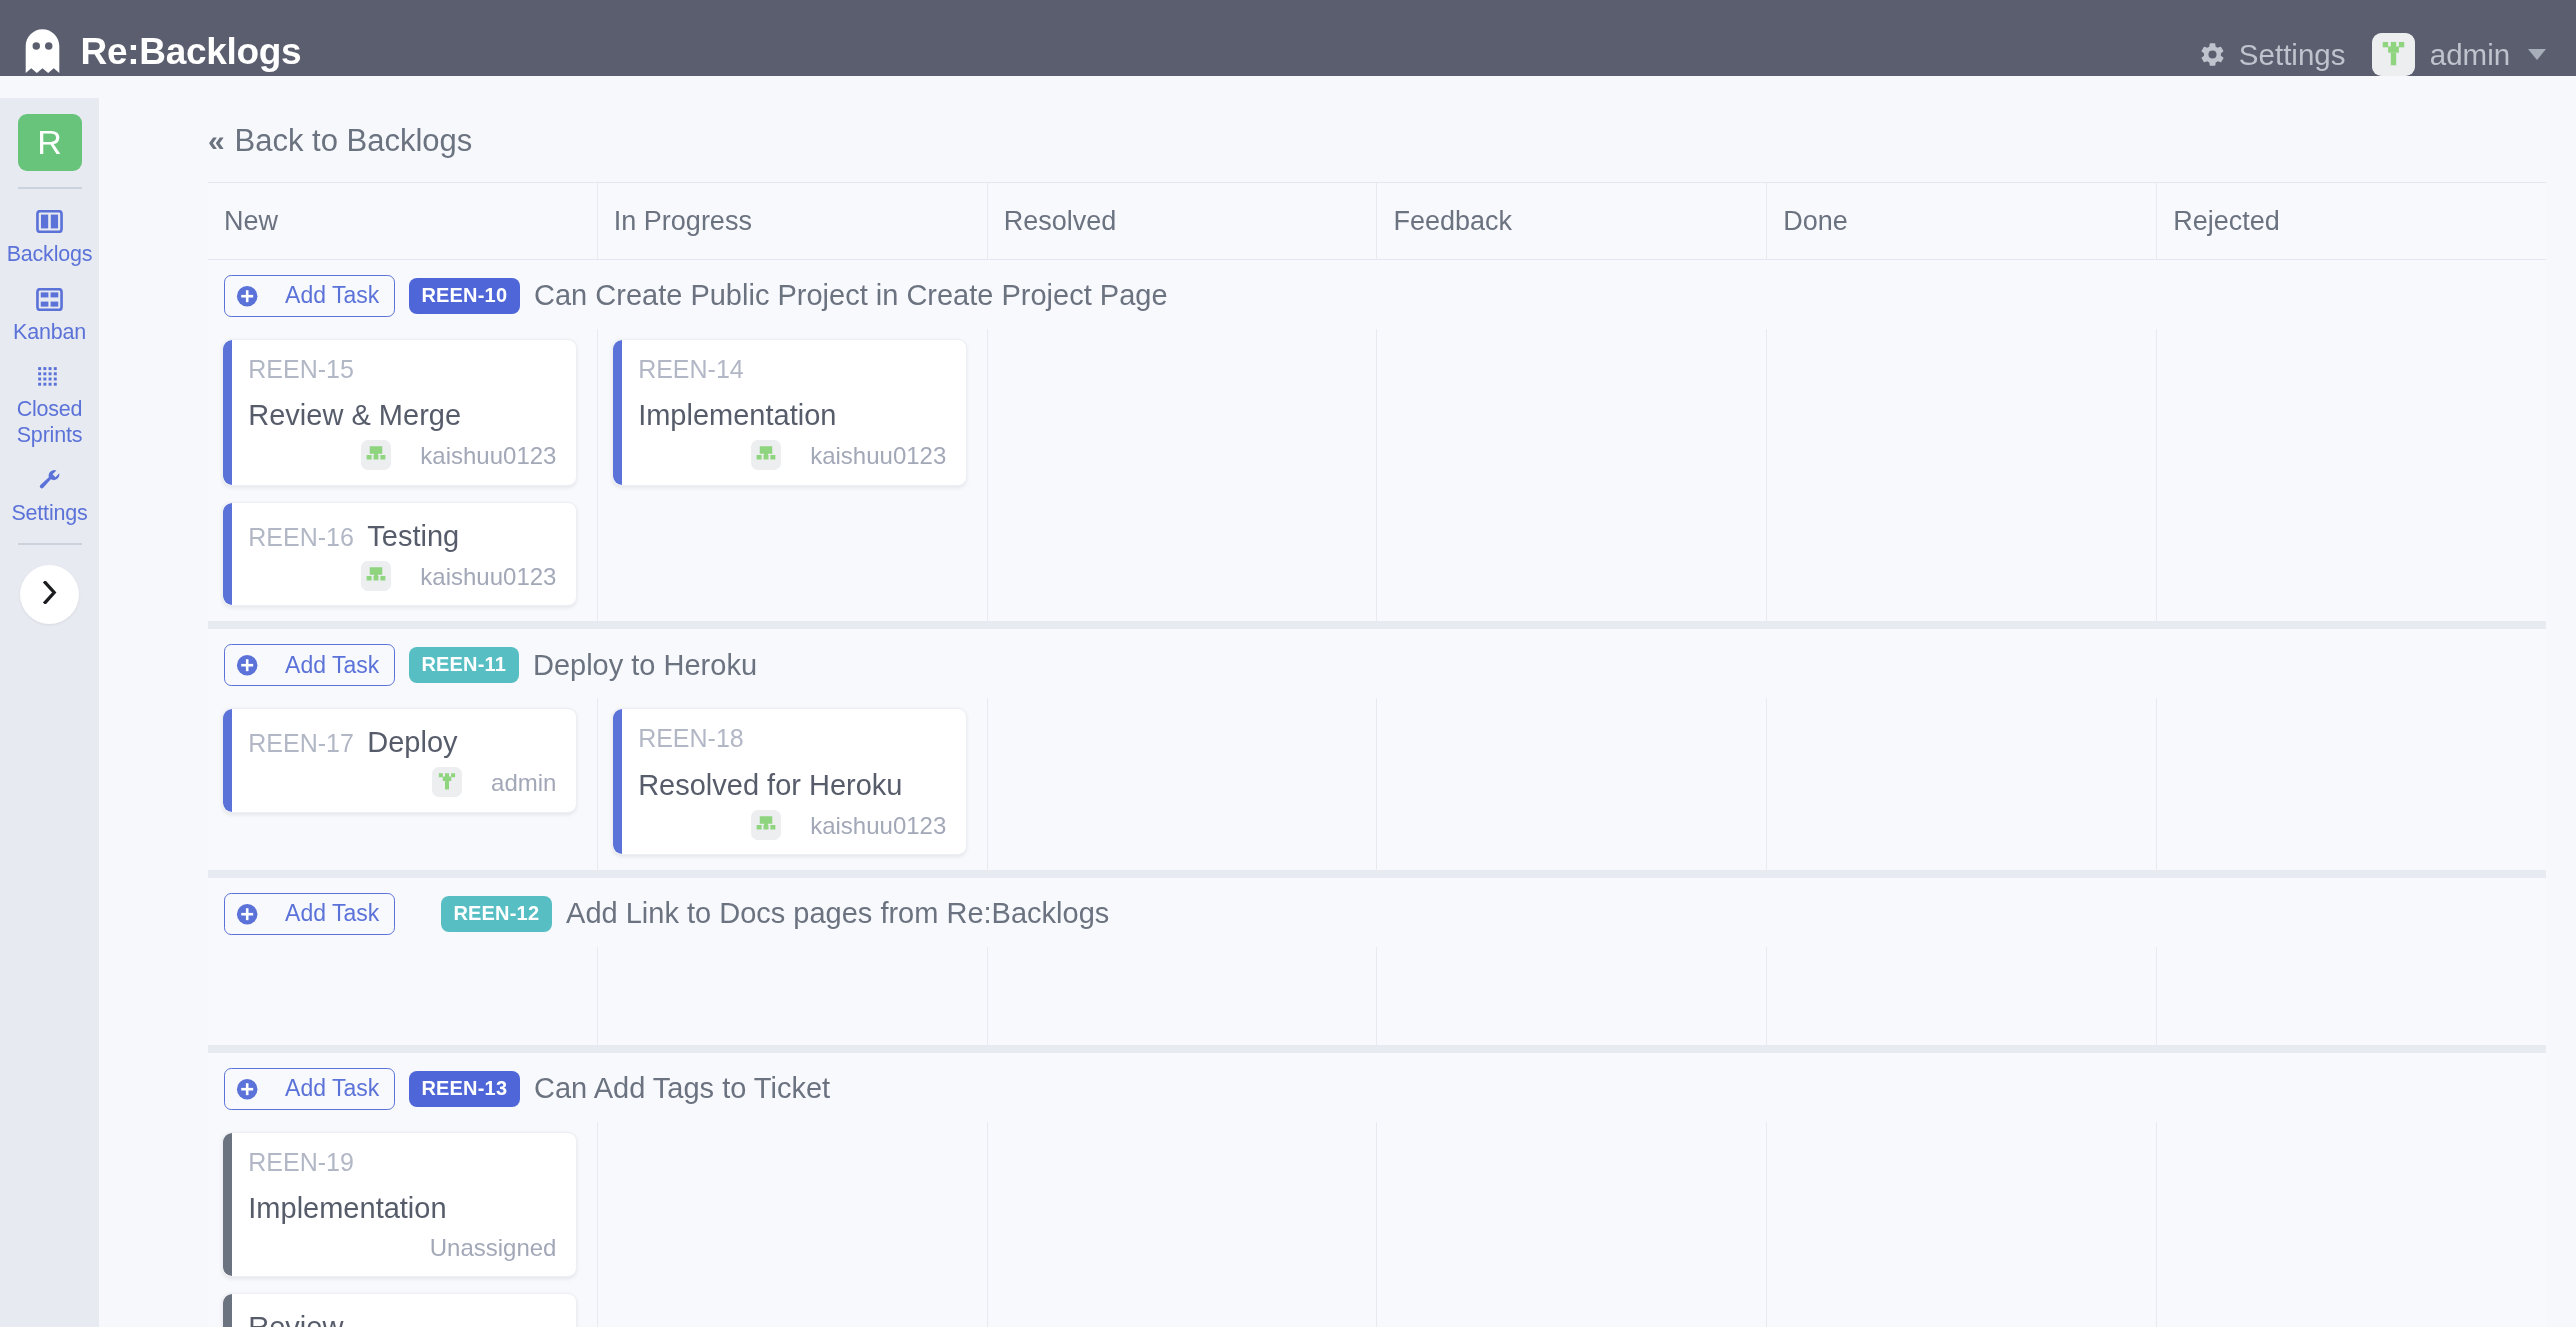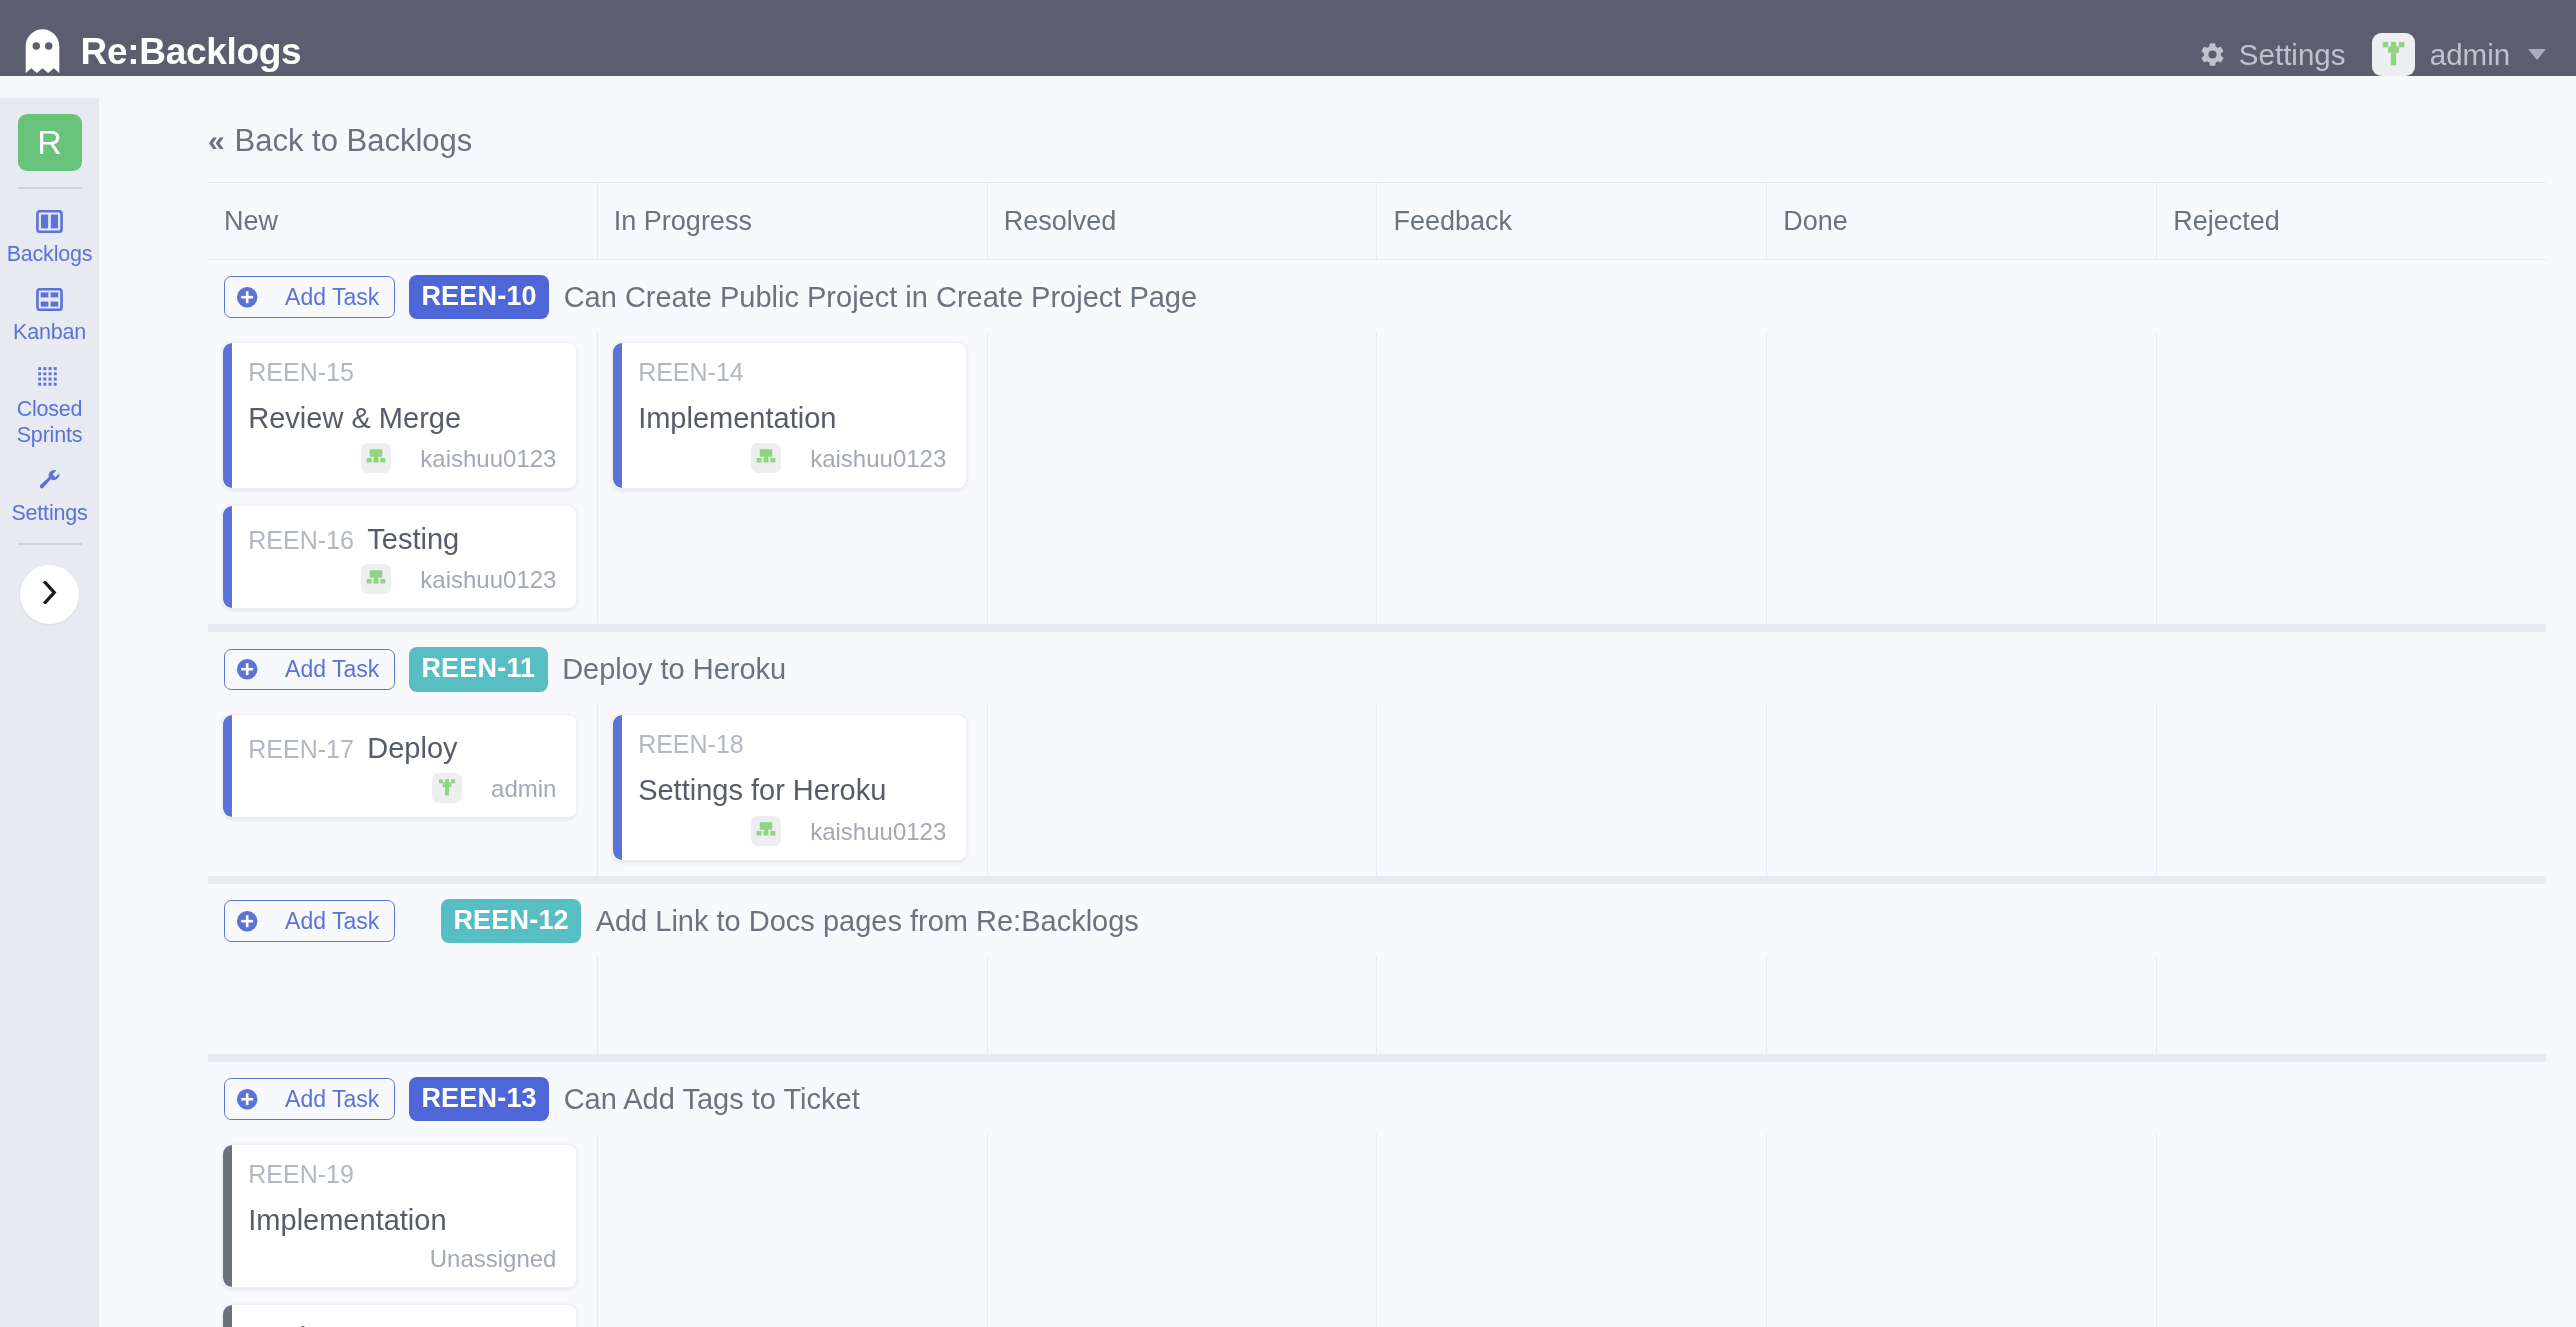--- a/index.html
+++ b/index.html
@@ -119,21 +119,21 @@
     border: 1.8px solid #5b72d8; border-radius: 7.2px;
     background: #f8f9fc; color: #5b72d8;
     font-size: 23px; padding: 6.3px 14.3px 6.3px 10.7px;
     cursor: pointer; white-space: nowrap;
     font-family: "Liberation Sans", sans-serif;
   }
   .plus-ico { width: 22.4px; height: 22.4px; display: block; }
   .story-badge {
     display: inline-flex; align-items: center; justify-content: center;
     border-radius: 8px; color: #fff;
-    font-size: 27px; font-weight: bold; letter-spacing: 0.2px;
+    font-size: 20px; font-weight: bold; letter-spacing: 0.2px;
     padding: 6.3px 12.5px 7.2px; white-space: nowrap;
   }
   .story-title { color: #6b7280; font-size: 29px; white-space: nowrap; }
 
   .row-cols { display: flex; min-height: 98px; }
   .cell {
     flex: 1 1 0; border-left: 1.8px solid #e8eaf1;
     padding: 9.8px 19.7px 15px 14.3px; background: #f8f9fc;
   }
   .cell:first-child { border-left: none; }
@@ -424,21 +424,21 @@
                     </svg>
                   </span>
                   <span class="assignee">admin</span>
                 </div>
               </div>
             </div>
             <div class="cell">
               <div class="task-card accent-blue">
                 <div class="task-top">
                   <span class="task-key">REEN-18</span>
-                  <span class="task-name">Settings for Heroku</span>
+                  <span class="task-name">Resolved for Heroku</span>
                 </div>
                 <div class="task-foot">
                   <span>
                     <svg class="avatar-sm" viewBox="0 0 24 24">
                       <rect width="24" height="24" rx="6" fill="#eceef0"></rect>
                       <g fill="#8fd47f">
                         <rect x="7" y="5" width="10" height="6"></rect>
                         <rect x="4.5" y="12" width="4" height="3.6"></rect>
                         <rect x="10" y="12" width="4" height="3.6"></rect>
                         <rect x="15.5" y="12" width="4" height="3.6"></rect>

